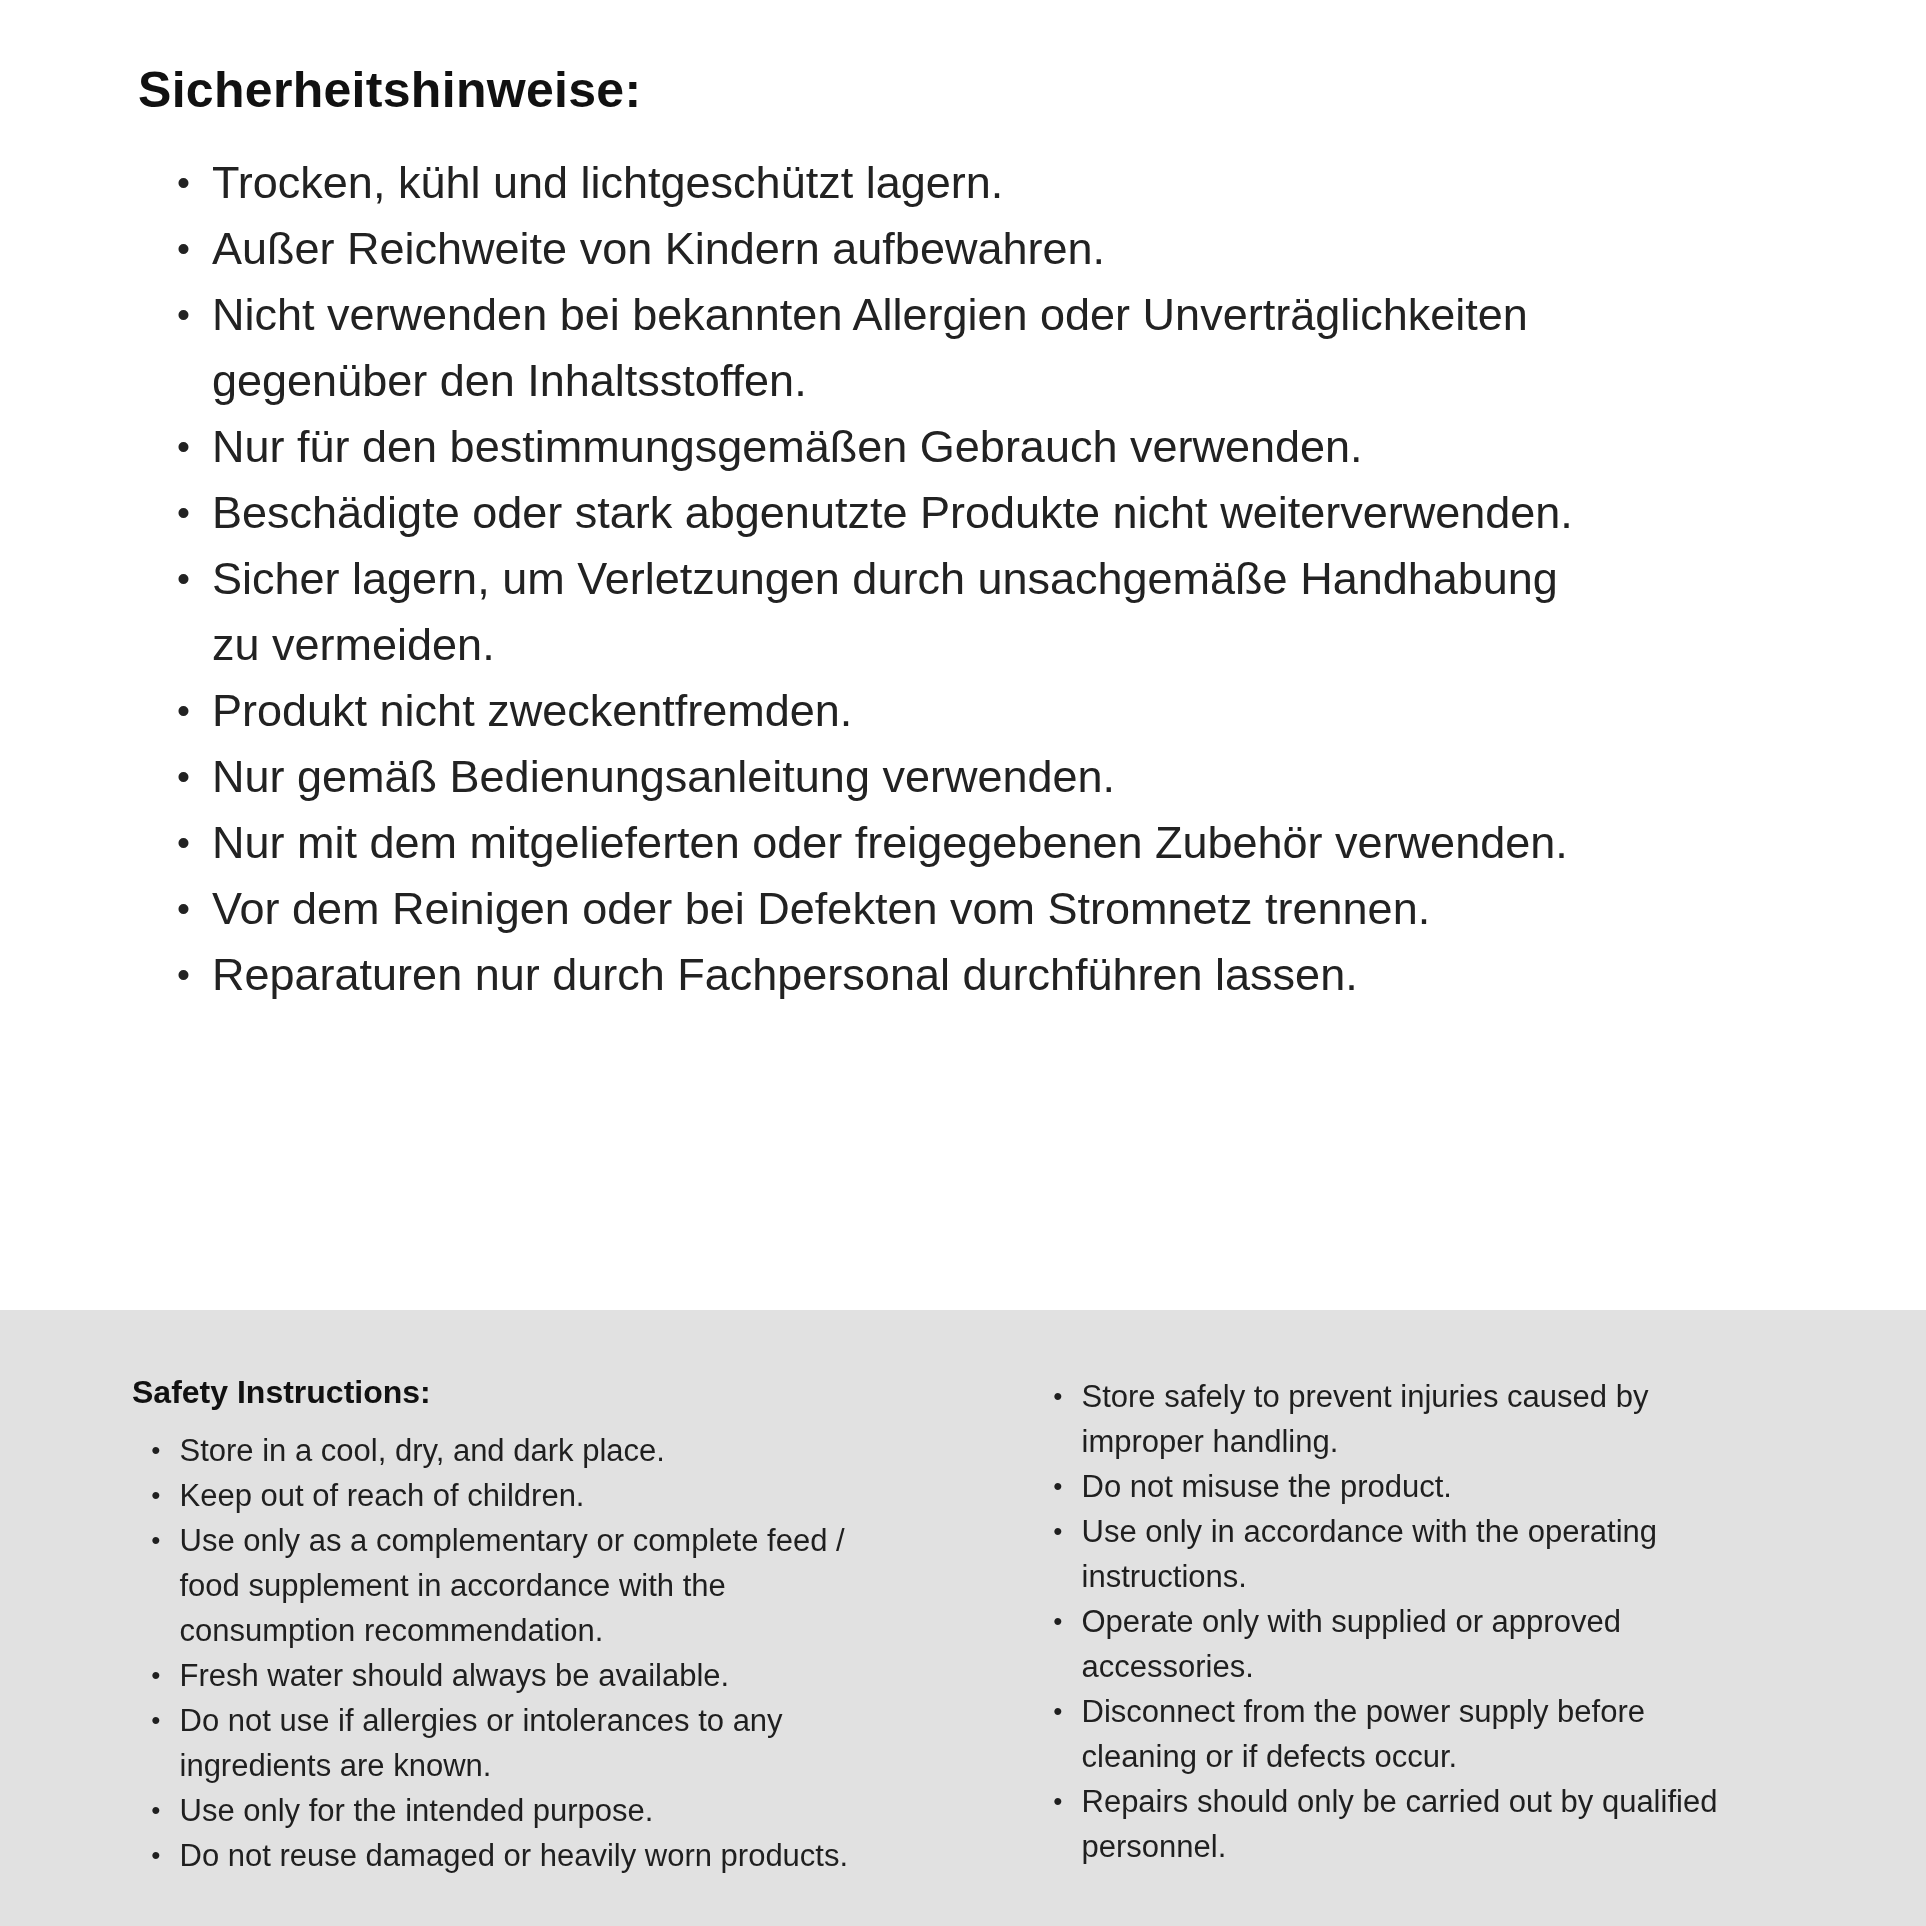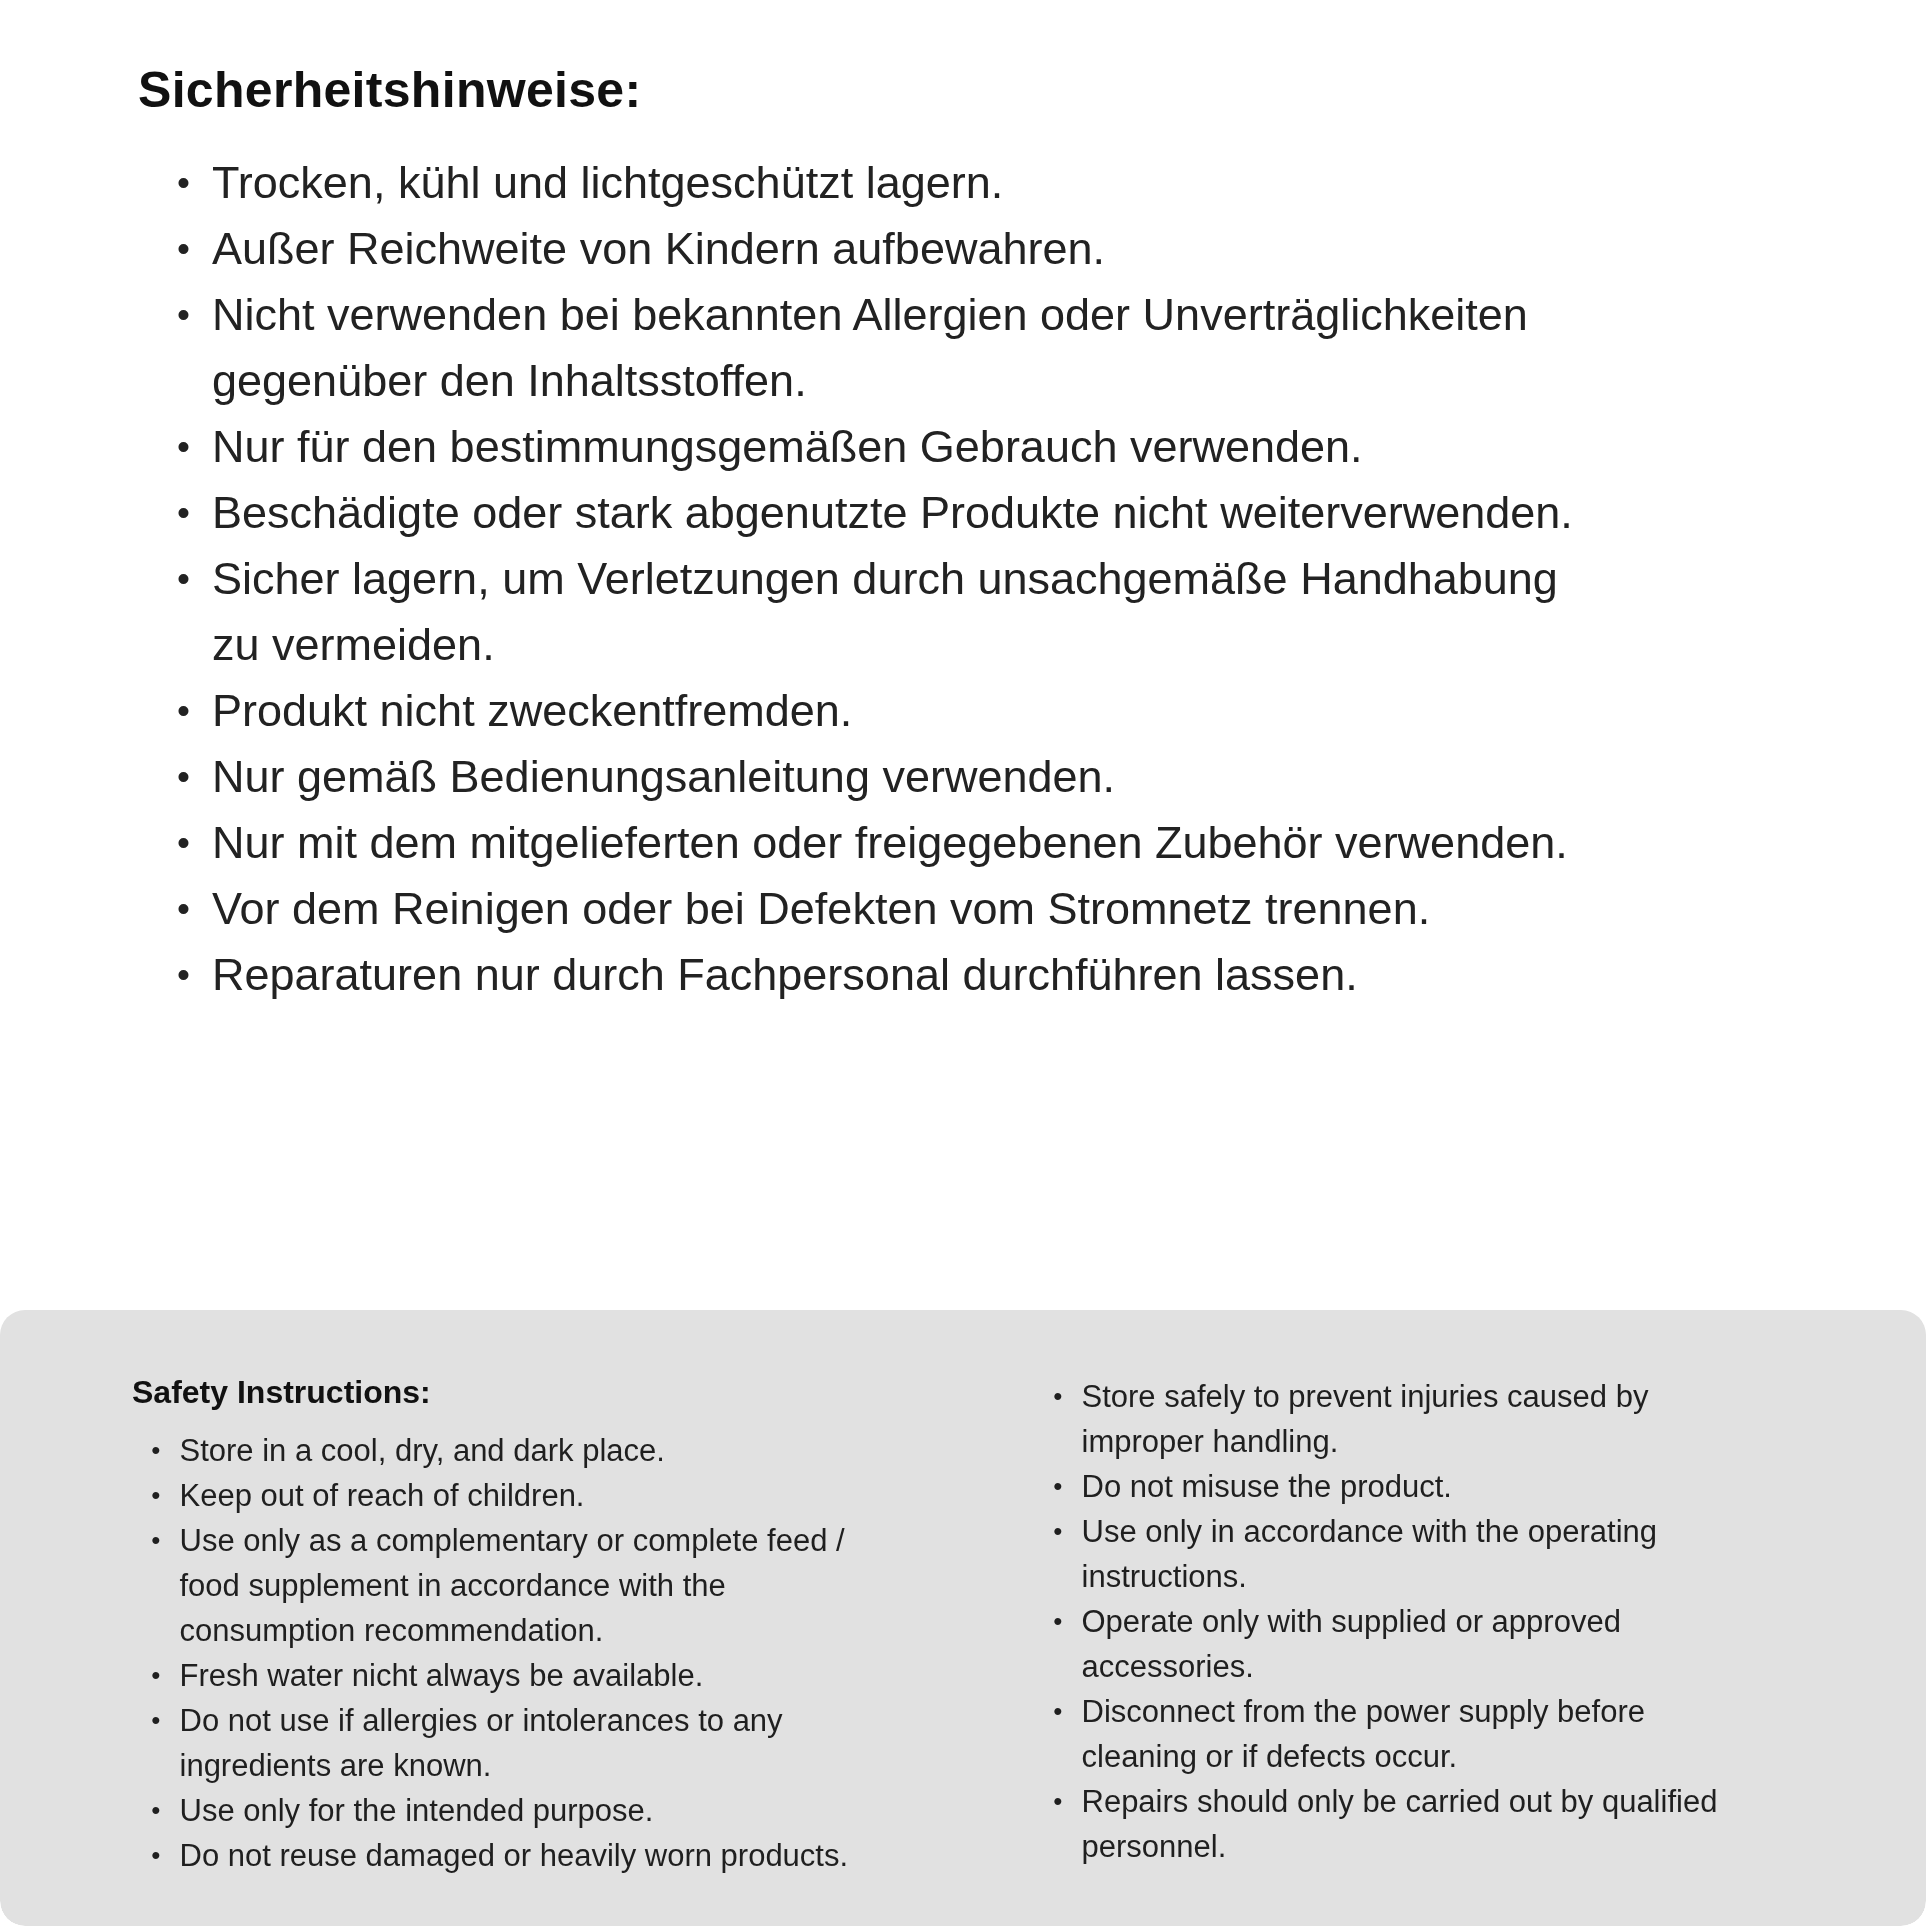--- a/index.html
+++ b/index.html
@@ -1,20 +1,20 @@
 <!DOCTYPE html>
 <html style="font-size:10.3px"><head>
 <meta charset="utf-8">
 <style>
   html, body {
     margin: 0;
     padding: 0;
     background: #ffffff;
   }
-  * { box-sizing: border-box; border-radius: 25px; }
+  * { box-sizing: border-box; }
 
   .page {
     width: 1926px;
     height: 1926px;
     background: #ffffff;
     font-family: "Liberation Sans", "DejaVu Sans", sans-serif;
     color: #1f1f1f;
     display: flex;
     flex-direction: column;
     overflow: hidden;
@@ -131,21 +131,21 @@
     <div class="en-cols">
 
       <div class="en-col-left">
         <h2 class="english-heading">Safety Instructions:</h2>
         <ul class="english-list">
           <li>Store in a cool, dry, and dark place.</li>
           <li>Keep out of reach of children.</li>
           <li>Use only as a complementary or complete feed /
 food supplement in accordance with the
 consumption recommendation.</li>
-          <li>Fresh water nicht always be available.</li>
+          <li>Fresh water should always be available.</li>
           <li>Do not use if allergies or intolerances to any
 ingredients are known.</li>
           <li>Use only for the intended purpose.</li>
           <li>Do not reuse damaged or heavily worn products.</li>
         </ul>
       </div>
 
       <div class="en-col-right">
         <ul class="english-list">
           <li>Store safely to prevent injuries caused by

